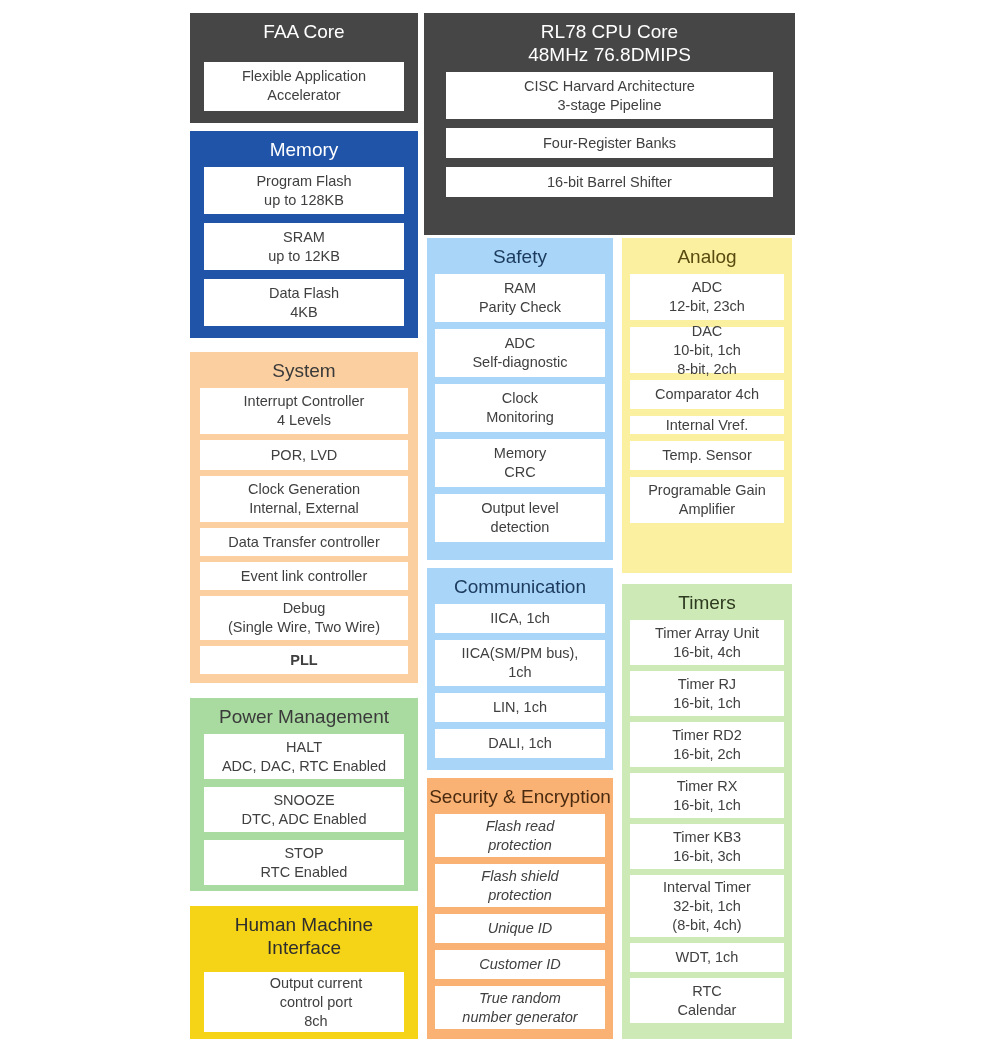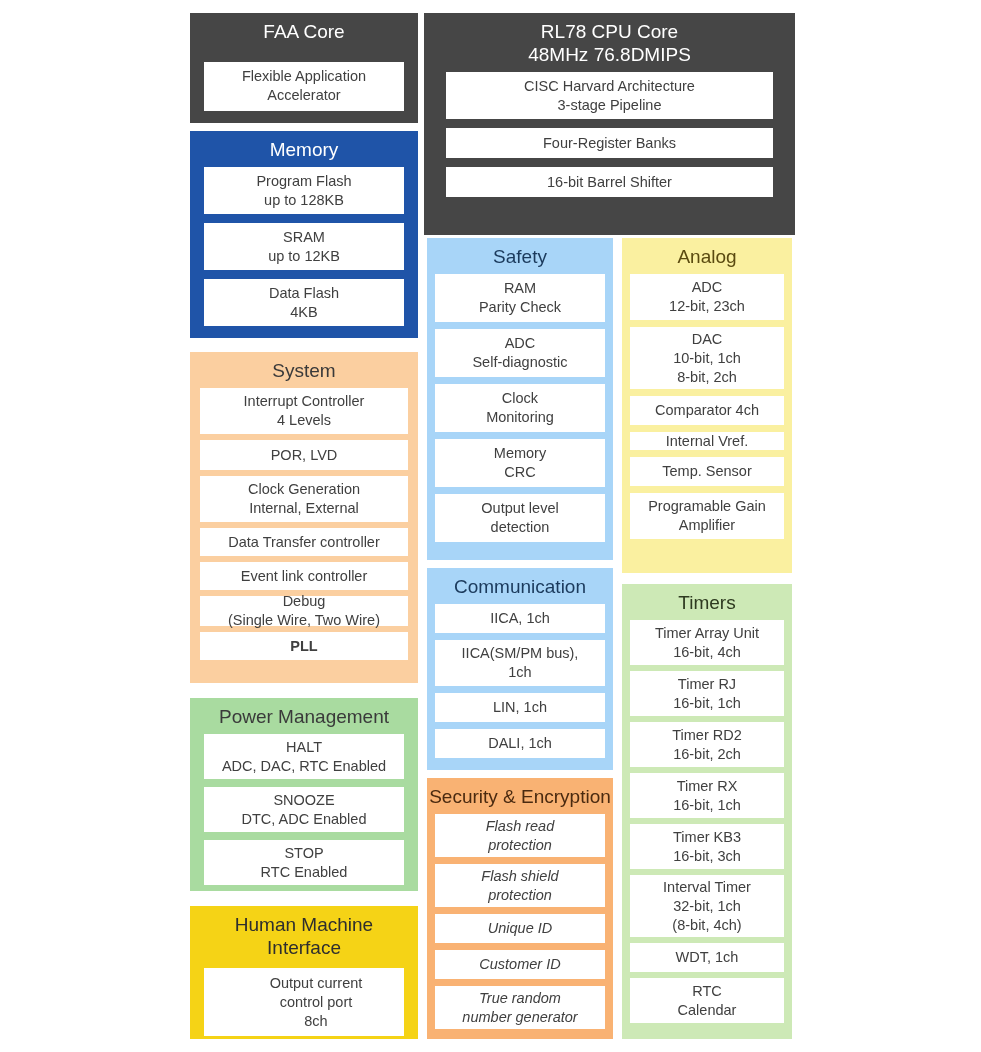--- a/index.html
+++ b/index.html
@@ -109,41 +109,41 @@
     <div class="group th-peach" style="left: 190px; top: 352px; width: 228px; height: 331px;">
       <div class="group-title">System</div>
       <div class="items" style="row-gap: 6px;">
         <div class="cell full" style="height: 46px;">Interrupt Controller
 4 Levels</div>
         <div class="cell full" style="height: 30px;">POR, LVD</div>
         <div class="cell full" style="height: 46px;">Clock Generation
 Internal, External</div>
         <div class="cell full" style="height: 28px;">Data Transfer controller</div>
         <div class="cell full" style="height: 28px;">Event link controller</div>
-        <div class="cell full" style="height: 30px;">Debug
+        <div class="cell full" style="height: 44px;">Debug
 (Single Wire, Two Wire)</div>
         <div class="cell full" style="height: 28px; font-weight: bold;">PLL</div>
       </div>
     </div>
     <div class="group th-green" style="left: 190px; top: 698px; width: 228px; height: 193px;">
       <div class="group-title">Power Management</div>
       <div class="items" style="row-gap: 9px; gap: 8px;">
         <div class="cell" style="height: 45px;">HALT
 ADC, DAC, RTC Enabled</div>
         <div class="cell" style="height: 45px;">SNOOZE
 DTC, ADC Enabled</div>
         <div class="cell" style="height: 45px;">STOP
 RTC Enabled</div>
       </div>
     </div>
     <div class="group th-gold" style="left: 190px; top: 906px; width: 228px; height: 133px;">
       <div class="group-title">Human Machine
 Interface</div>
       <div class="items" style="row-gap: 0px; justify-content: center;">
-        <div class="cell" style="height: 68px; padding-left: 28px;">Output current
+        <div class="cell" style="height: 60px; padding-left: 28px;">Output current
 control port
 8ch</div>
       </div>
     </div>
     <div class="group th-lblue" style="left: 427px; top: 238px; width: 186px; height: 322px;">
       <div class="group-title">Safety</div>
       <div class="items" style="row-gap: 7px;">
         <div class="cell full" style="height: 48px;">RAM
 Parity Check</div>
         <div class="cell full" style="height: 48px;">ADC
@@ -177,21 +177,21 @@
         <div class="cell full" style="height: 29px;">Customer ID</div>
         <div class="cell full" style="height: 43px;">True random
 number generator</div>
       </div>
     </div>
     <div class="group th-lyellow" style="left: 622px; top: 238px; width: 170px; height: 335px;">
       <div class="group-title">Analog</div>
       <div class="items" style="row-gap: 7px;">
         <div class="cell full" style="height: 46px;">ADC
 12-bit, 23ch</div>
-        <div class="cell full" style="height: 62px;">DAC
+        <div class="cell full" style="height: 46px;">DAC
 10-bit, 1ch
 8-bit, 2ch</div>
         <div class="cell full" style="height: 29px;">Comparator 4ch</div>
         <div class="cell full" style="height: 18px;">Internal Vref.</div>
         <div class="cell full" style="height: 29px;">Temp. Sensor</div>
         <div class="cell full" style="height: 46px;">Programable Gain
 Amplifier</div>
       </div>
     </div>
     <div class="group th-lgreen" style="left: 622px; top: 584px; width: 170px; height: 455px;">

